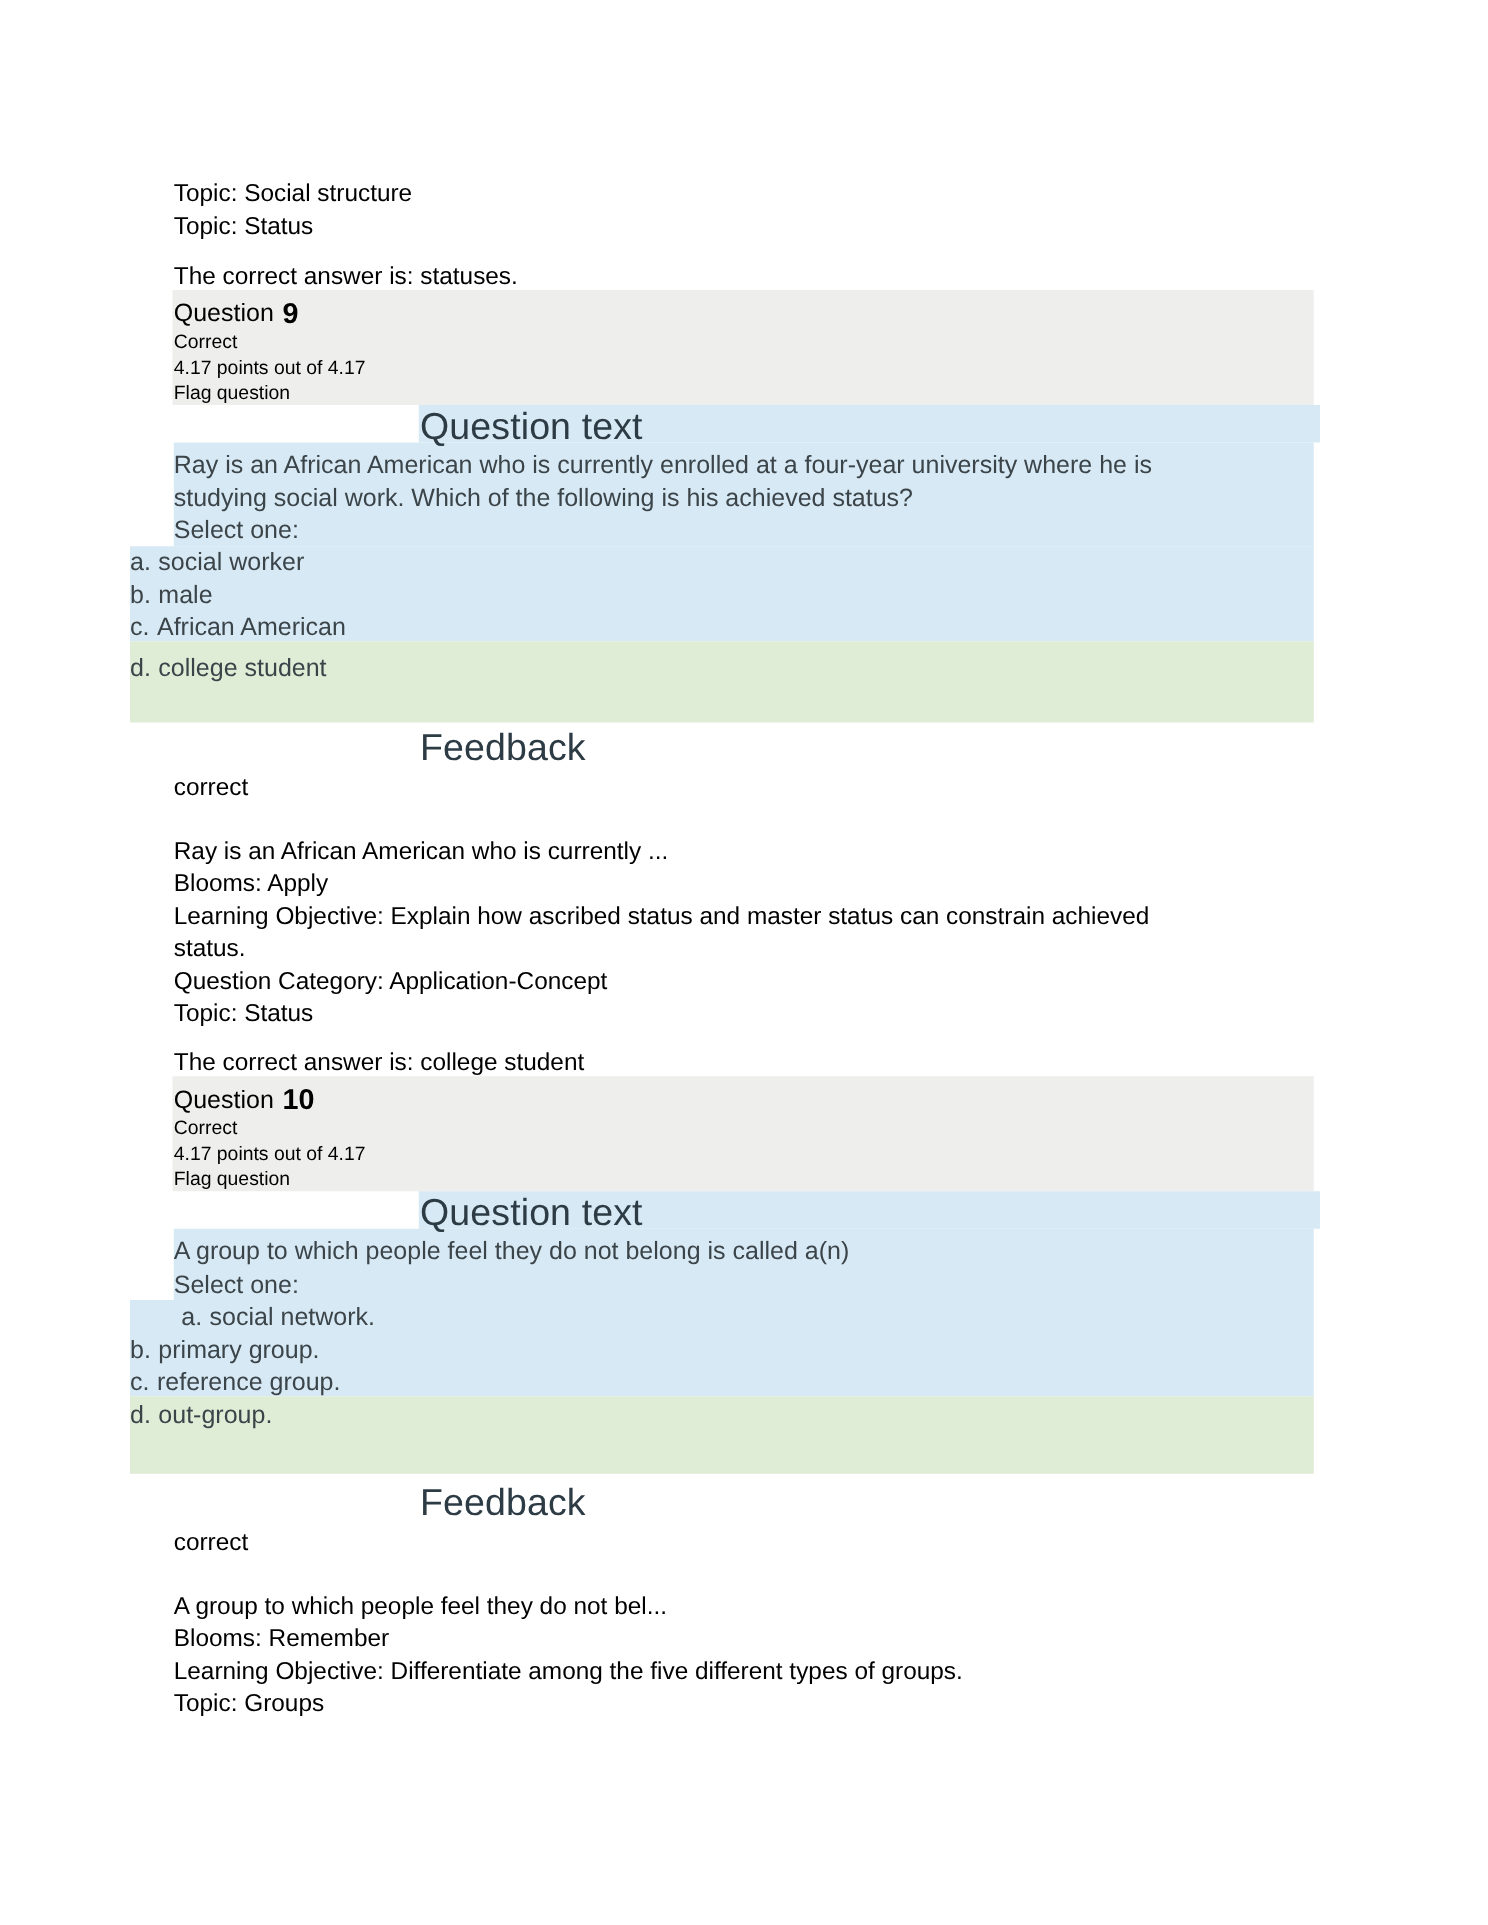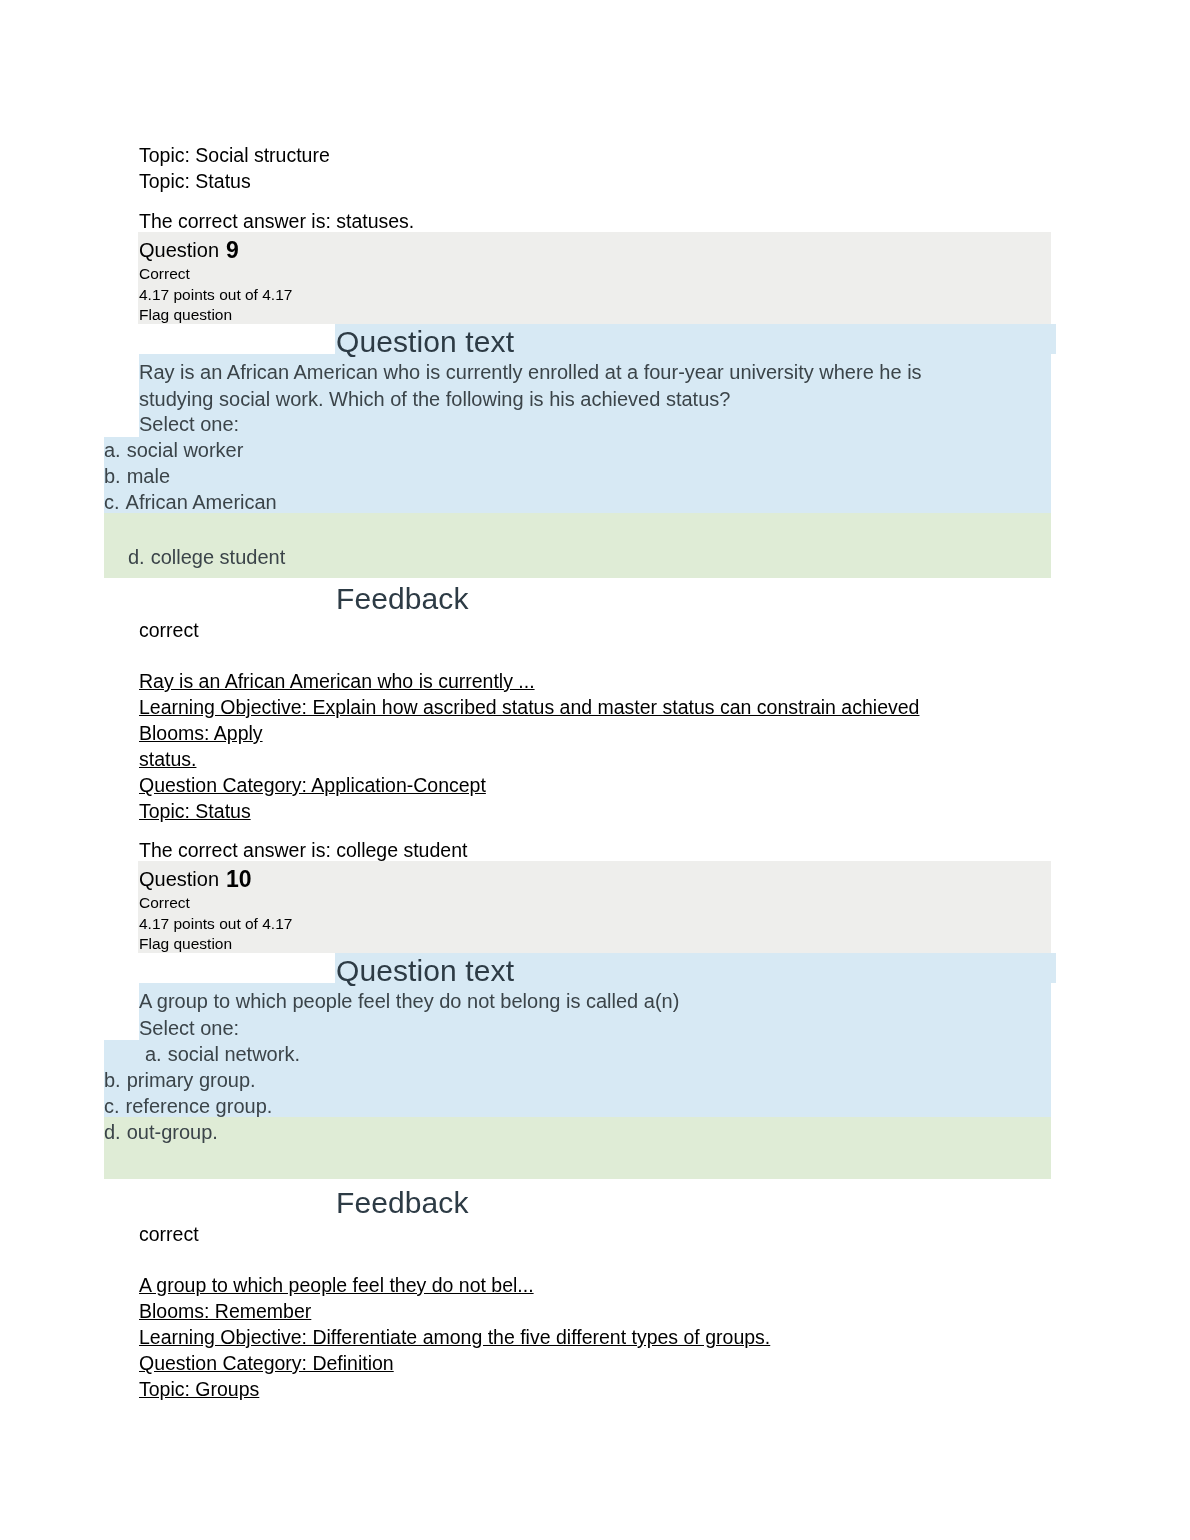--- a/index.html
+++ b/index.html
@@ -31,21 +31,20 @@
     line-height: 26px;
     color: #000000;
     white-space: pre;
   }
 
   .para {
     position: absolute;
     font-size: 19.5px;
     line-height: 26px;
     color: #000000;
-    text-decoration: underline;
   }
 
   
   .shade {
     position: absolute;
   }
   .grey  { background: #eeeeec; }
   .blue  { background: #d7e9f4; }
   .green { background: #dfecd6; }
 
@@ -129,30 +128,30 @@
   </div>
 
   <div class="qbody" style="left:139px; top:411px;">Select one:</div>
 
   <div class="opt" style="top:437px;"><span>a.</span><span style="margin-left:6px;">social worker</span></div>
 
   <div class="opt" style="top:463px;"><span>b.</span><span style="margin-left:6px;">male</span></div>
 
   <div class="opt" style="top:489px;"><span>c.</span><span style="margin-left:6px;">African American</span></div>
 
-  <div class="opt" style="top:544px;margin-left:24px;"><span>d.</span><span style="margin-left:6px;">college student</span></div>
+  <div class="opt" style="top:522px;"><span>d.</span><span style="margin-left:6px;">college student</span></div>
 
   <div class="heading" style="top:580px;">Feedback</div>
 
   <div class="tx" style="left:139px; top:617px;">correct</div>
 
   <div class="para" style="left:139px; top:668px; width:920px;">
     <div>Ray is an African American who is currently ...</div>
+    <div>Blooms: Apply</div>
     <div>Learning Objective: Explain how ascribed status and master status can constrain achieved</div>
-    <div>Blooms: Apply</div>
     <div>status.</div>
     <div>Question Category: Application-Concept</div>
     <div>Topic: Status</div>
   </div>
 
   <div class="tx" style="left:139px; top:837px;">The correct answer is: college student</div>
 
   <div class="shade grey" style="left:138px; top:861px; width:913px; height:92px;"></div>
 
   <div class="qmeta" style="top:869px;"><span class="qword">Question</span><span class="qnum" style="margin-left:7px;">10</span></div>
@@ -186,17 +185,16 @@
   <div class="opt" style="top:1119px;"><span>d.</span><span style="margin-left:6px;">out-group.</span></div>
 
   <div class="heading" style="top:1184px;">Feedback</div>
 
   <div class="tx" style="left:139px; top:1221px;">correct</div>
 
   <div class="para" style="left:139px; top:1272px; width:920px;">
     <div>A group to which people feel they do not bel...</div>
     <div>Blooms: Remember</div>
     <div>Learning Objective: Differentiate among the five different types of groups.</div>
-    <div>Question Category: Definition</div>
     <div>Topic: Groups</div>
   </div>
 
 </div>
 
 </body></html>

